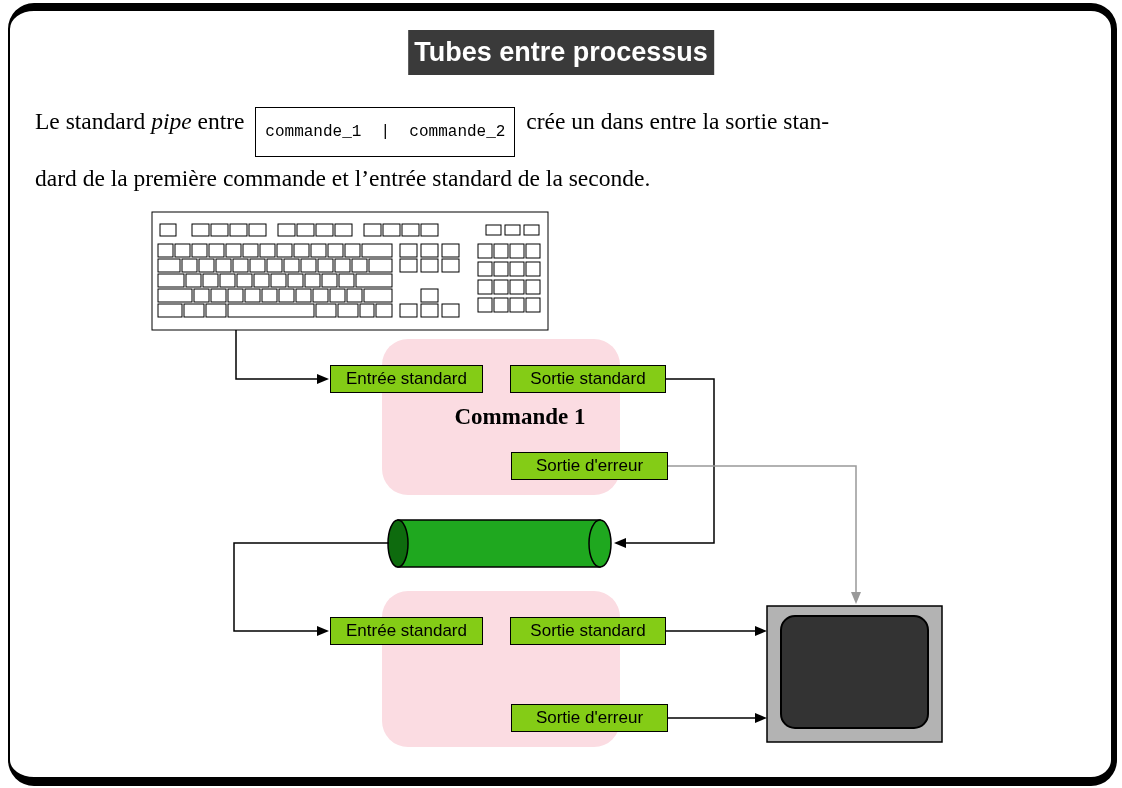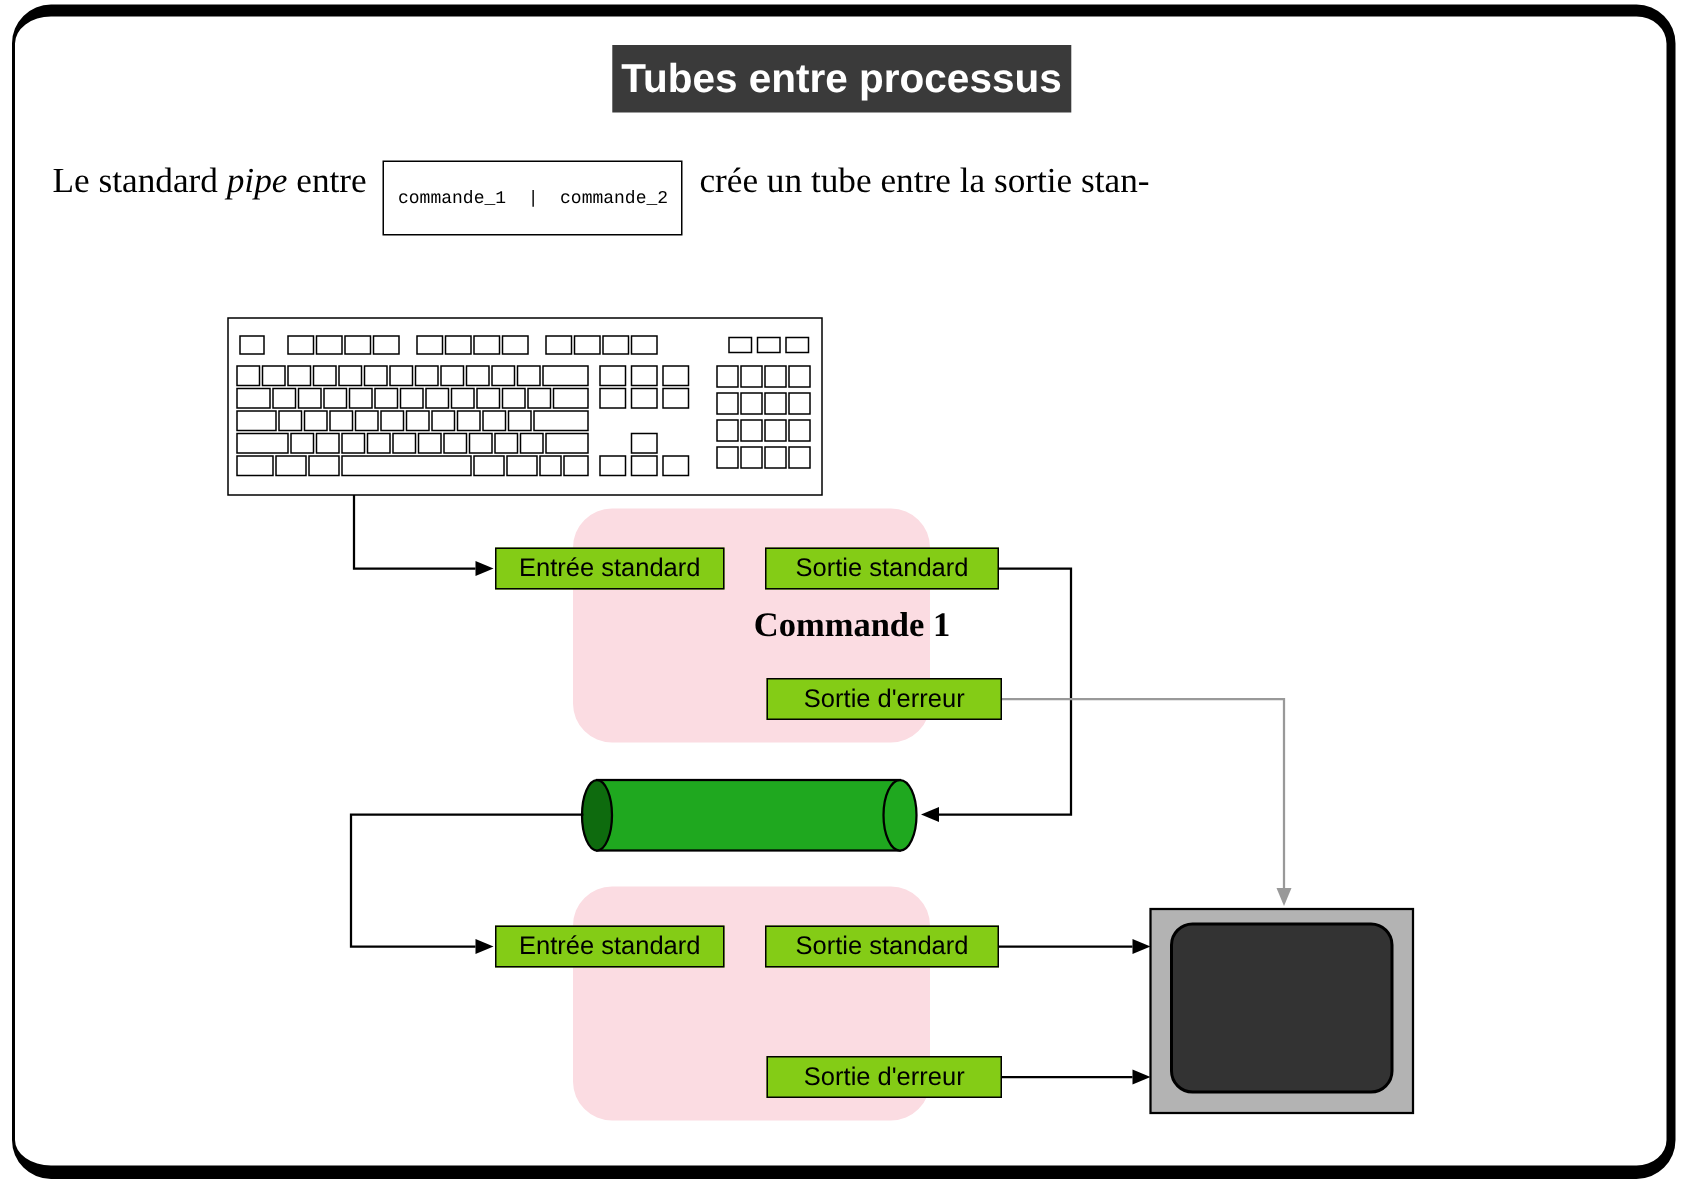--- a/index.html
+++ b/index.html
@@ -8,26 +8,26 @@
   .frame{position:absolute;left:8px;top:3px;right:5px;bottom:2px;
          border:solid #000;border-width:8px 6px 9px 2px;border-radius:26px;pointer-events:none;}
   .title{position:absolute;top:30px;left:50%;transform:translateX(-50%);
          background:#3a3a3a;color:#fff;font-family:"Liberation Sans",sans-serif;
          font-weight:bold;font-size:27px;padding:7px 6px;white-space:nowrap;}
   .para{position:absolute;left:35px;top:100px;width:1062px;font-size:23.5px;}
   .para-line{line-height:42px;}
   .emph{font-style:italic;text-align:center;}
   .codebox{display:inline-block;border:1px solid #000;
            font-family:"Liberation Mono","DejaVu Sans Mono",monospace;
-           font-size:12px;padding:3px 9px;white-space:pre;vertical-align:-7px;margin:0 5px;}
+           font-size:16px;padding:3px 9px;white-space:pre;vertical-align:-7px;margin:0 5px;}
   .process{position:absolute;width:238px;height:156px;background:#fbdce2;border-radius:26px;}
   #process1{left:382px;top:339px;}
   #process2{left:382px;top:591px;}
   .cmdtitle{position:absolute;left:382px;width:276px;text-align:center;
-            font-weight:bold;font-size:23px;margin-left:48px;}
+            font-weight:bold;font-size:23px;}
   #cmd1{top:404px;}
   #cmd2{top:656px;}
   .iolabel{position:absolute;box-sizing:border-box;height:28px;background:#84cc16;
            border:1px solid #000;font-family:"Liberation Sans",sans-serif;font-size:17px;
            display:flex;align-items:center;justify-content:center;white-space:nowrap;}
   #entree1{left:330px;top:365px;width:153px;}
   #sortie1{left:510px;top:365px;width:156px;}
   #erreur1{left:511px;top:452px;width:157px;}
   #entree2{left:330px;top:617px;width:153px;}
   #sortie2{left:510px;top:617px;width:156px;}
@@ -37,21 +37,22 @@
 </head>
 <body>
 
 <div class="slide">
 
   <div class="frame"></div>
 
   <div class="title">Tubes entre processus</div>
 
   <div class="para">
-    <div class="para-line"><span>Le standard </span><span class="emph">pipe</span><span> entre </span><span class="codebox">commande_1  |  commande_2</span><span> crée un tube entre la sortie stan-</span></div>
+    <div class="para-line"><span>Le standard </span><span class="emph">pipe</span><span> entre </span><span class="codebox">commande_1  |  commande_2</span><span> crée un dans entre la sortie stan-</span></div>
+    <div class="para-line">dard de la première commande et l’entrée standard de la seconde.</div>
   </div>
 
   <div class="process" id="process1"></div>
   <div class="process" id="process2"></div>
 
   <svg class="layer" width="1122" height="788" viewBox="0 0 1122 788">
 
     <g fill="#ffffff" stroke="#000000" stroke-width="1">
       <rect x="152" y="212" width="396" height="118"></rect>
 

